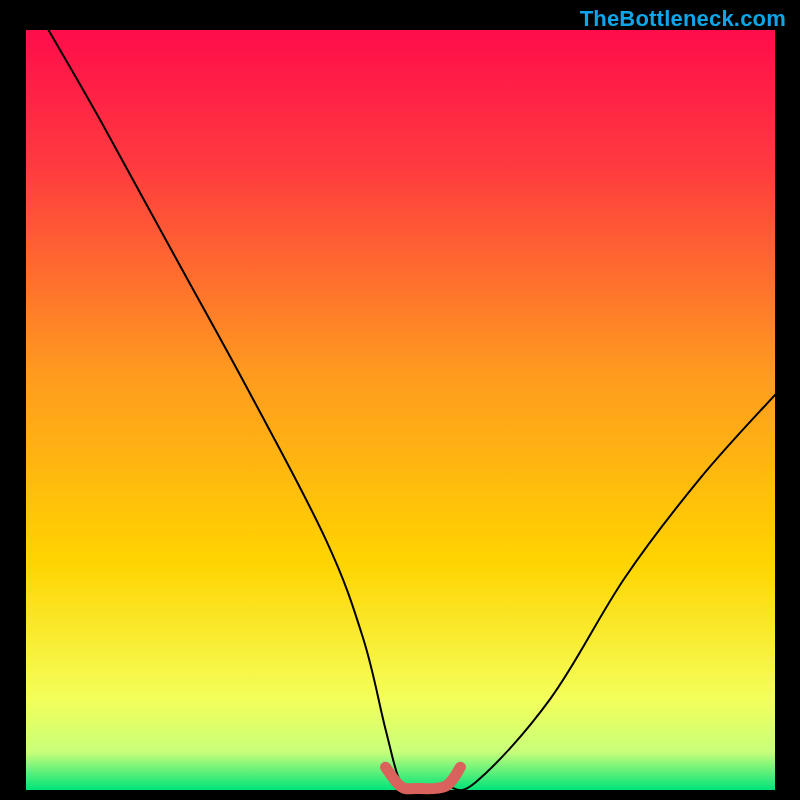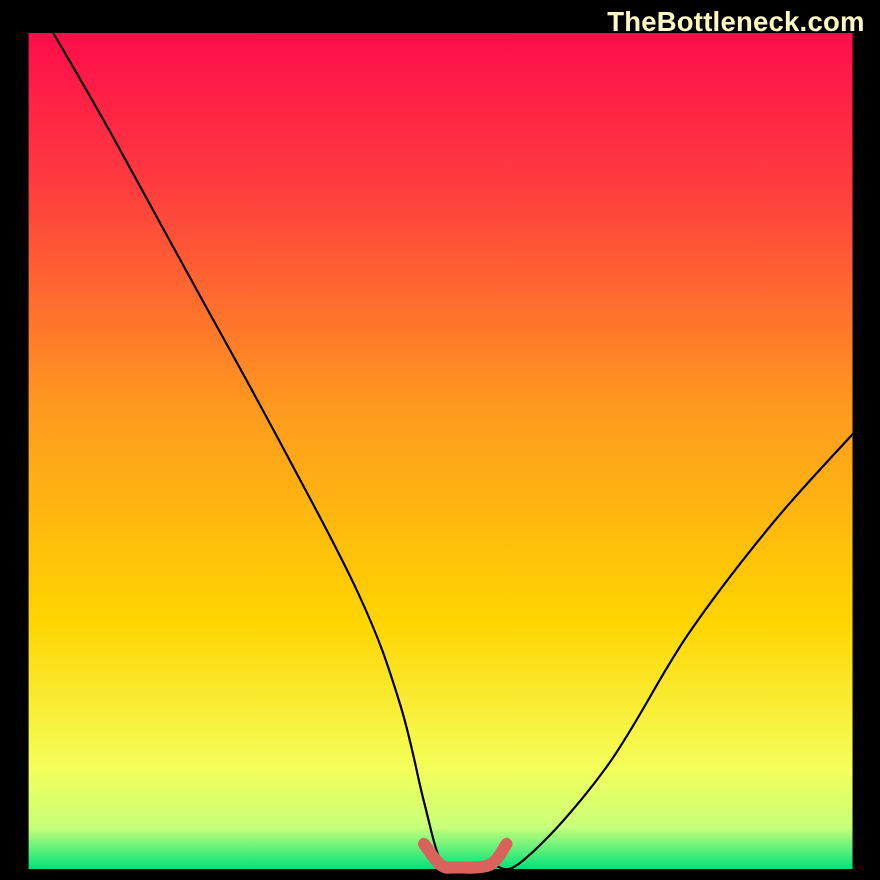--- a/index.html
+++ b/index.html
@@ -14,22 +14,22 @@
   .frame {
     position: relative;
     width: 800px;
     height: 800px;
     background: #000;
   }
   .watermark {
     position: absolute;
     top: 6px;
     right: 14px;
-    color: #fef9c3;
-    font-size: 25px;
+    color: #0ea5e9;
+    font-size: 22px;
     font-weight: bold;
     letter-spacing: 0.2px;
     z-index: 50;
   }
   svg.plot {
     position: absolute;
     left: 0;
     top: 0;
     width: 800px;
     height: 800px;

